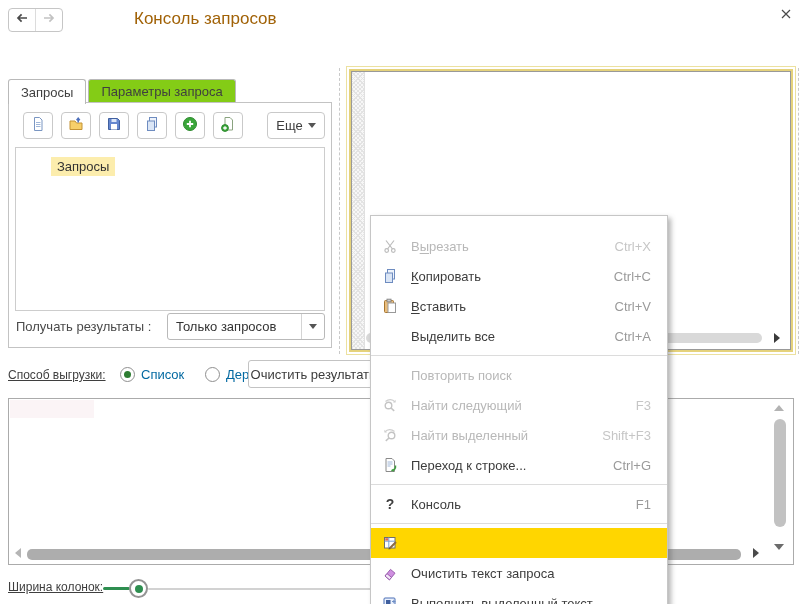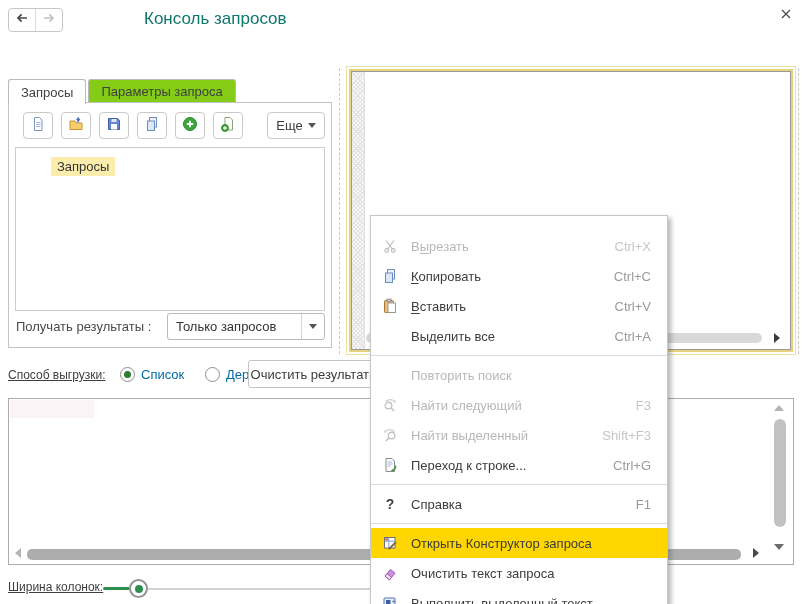--- a/index.html
+++ b/index.html
@@ -5,21 +5,21 @@
   * { margin:0; padding:0; box-sizing:border-box; }
   html,body { width:802px; height:604px; background:#fff; overflow:hidden;
               font-family:"Liberation Sans", sans-serif; color:#3f3f3f; }
   .abs { position:absolute; }
 
   
   .navgroup { left:8px; top:8px; width:55px; height:24px; background:#fff;
               border:1px solid #c6c6c6; border-radius:4px; display:flex; }
   .navbtn { flex:1; display:flex; align-items:center; justify-content:center; cursor:default; }
   .navbtn + .navbtn { border-left:1px solid #dcdcdc; }
-  .page-title { left:144px; top:9px; font-size:17px; color:#0f766e; white-space:nowrap; }
+  .page-title { left:134px; top:9px; font-size:17px; color:#a16207; white-space:nowrap; }
   .close-btn { left:776px; top:6px; width:20px; height:20px; display:flex;
                align-items:center; justify-content:center; }
 
   
   .tabs { left:8px; top:79px; height:24px; display:flex; }
   .tab { height:24px; padding:0 12px; font-size:13px; display:flex; align-items:center;
          border:1px solid #b9b9b9; border-bottom:none; border-radius:3px 3px 0 0;
          background:#84cc16; margin-right:2px; position:relative; }
   .tab.active { background:#fff; z-index:3; height:25px; }
 
@@ -327,35 +327,34 @@
         </svg>
       </span>
       <span class="mi-label">Переход к строке...</span>
       <span class="mi-shortcut">Ctrl+G</span>
     </div>
     <div class="menu-sep"></div>
     <div class="menu-item">
       <span class="mi-icon">
         <span class="helpmark">?</span>
       </span>
-      <span class="mi-label">Справка</span>
+      <span class="mi-label">Консоль</span>
       <span class="mi-shortcut">F1</span>
     </div>
     <div class="menu-sep"></div>
     <div class="menu-item hl">
       <span class="mi-icon">
         <svg width="16" height="16" viewBox="0 0 16 16">
           <rect x="2.5" y="2.5" width="10.5" height="10.5" fill="#fff" stroke="#6f6f6f"></rect>
           <path d="M2.5 6.2h10.5M6.8 2.5v10.5" stroke="#7aa0d4"></path>
           <rect x="3.2" y="3.2" width="3" height="2.4" fill="#d56a5a"></rect>
           <path d="M7.5 13.5L14 7" stroke="#8a6a47" stroke-width="2"></path>
           <path d="M6.5 14.5l1.8-.6-1.3-1.2z" fill="#4a4a4a"></path>
         </svg>
       </span>
-      <span class="mi-label">Открыть Конструктор запроса</span>
       <span class="mi-shortcut"></span>
     </div>
     <div class="menu-item">
       <span class="mi-icon">
         <svg width="16" height="16" viewBox="0 0 16 16">
           <path d="M3 11l5.5-6.6 4.5 3.8-5.5 6.6z" fill="#cf8fe0" stroke="#9a5cae"></path>
           <path d="M3 11l2-2.4 4.5 3.8-2 2.4z" fill="#f3e7f7" stroke="#9a5cae"></path>
         </svg>
       </span>
       <span class="mi-label">Очистить текст запроса</span>

